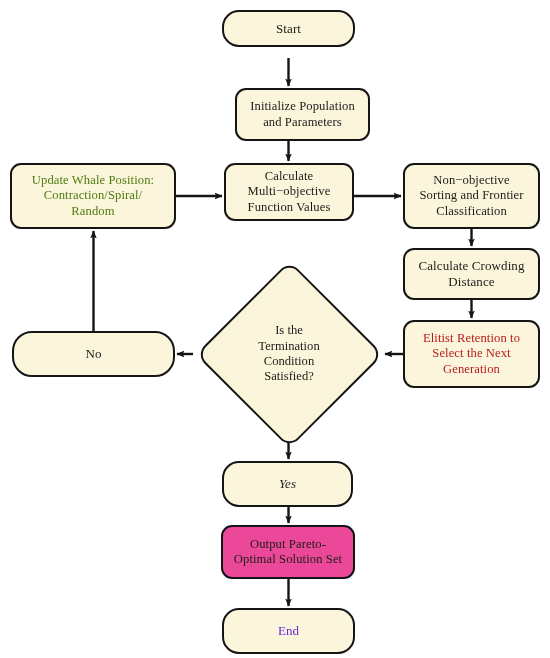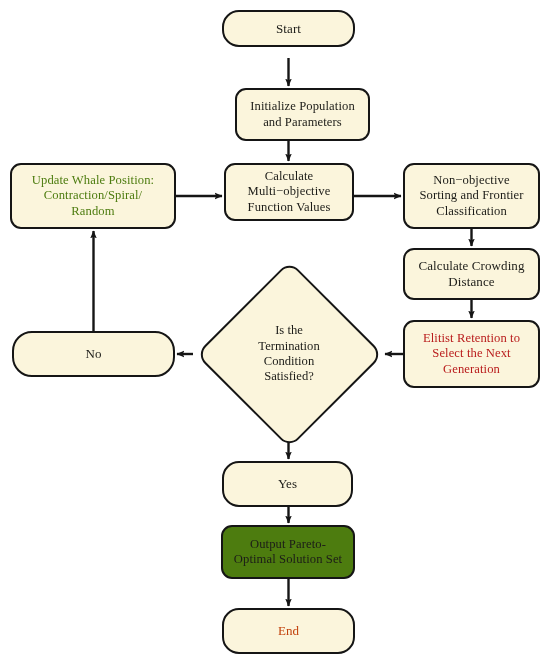--- a/index.html
+++ b/index.html
@@ -158,28 +158,28 @@
 Distance</span>
       </div>
       <div class="node rbox" style="left: 403px; top: 320px; width: 137px; height: 68px; font-size: 12.6px; background: rgb(251, 245, 220); border-color: rgb(21, 21, 21); color: #b91c1c;">
         <span class="label">Elitist Retention to
 Select the Next
 Generation</span>
       </div>
       <div class="node pill" style="left: 12px; top: 331px; width: 163px; height: 46px; font-size: 13px; background: rgb(251, 245, 220); border-color: rgb(21, 21, 21); color: rgb(28, 28, 24);">
         <span class="label">No</span>
       </div>
-      <div class="node stadium" style="left: 222px; top: 461px; width: 131px; height: 46px; font-size: 13px; background: rgb(251, 245, 220); border-color: rgb(21, 21, 21); color: rgb(28, 28, 24);">
+      <div class="node stadium" style="left: 222px; top: 461px; width: 131px; height: 46px; font-size: 13px; background: rgb(251, 245, 220); border-color: rgb(21, 21, 21); color: rgb(28, 28, 24); font-style: italic;">
         <span class="label">Yes</span>
       </div>
-      <div class="node rbox" style="left: 221px; top: 525px; width: 134px; height: 54px; font-size: 12.6px; background: #4d7c0f; border-color: rgb(21, 21, 21); color: rgb(28, 28, 24);">
+      <div class="node rbox" style="left: 221px; top: 525px; width: 134px; height: 54px; font-size: 12.6px; background: #ec4899; border-color: rgb(21, 21, 21); color: rgb(28, 28, 24);">
         <span class="label">Output Pareto‐
 Optimal Solution Set</span>
       </div>
-      <div class="node stadium" style="left: 222px; top: 608px; width: 133px; height: 46px; font-size: 13px; background: rgb(251, 245, 220); border-color: rgb(21, 21, 21); color: #c2410c;">
+      <div class="node stadium" style="left: 222px; top: 608px; width: 133px; height: 46px; font-size: 13px; background: rgb(251, 245, 220); border-color: rgb(21, 21, 21); color: #6d28d9;">
         <span class="label">End</span>
       </div>
       <div class="decision" style="left: 195px; top: 260px;">
         <div class="dia-shape" style="background: rgb(251, 245, 220); border-color: rgb(21, 21, 21);"></div>
         <div class="dia-text" style="font-size: 12.6px; color: rgb(28, 28, 24);">Is the
 Termination
 Condition
 Satisfied?</div>
       </div>
     </div>

